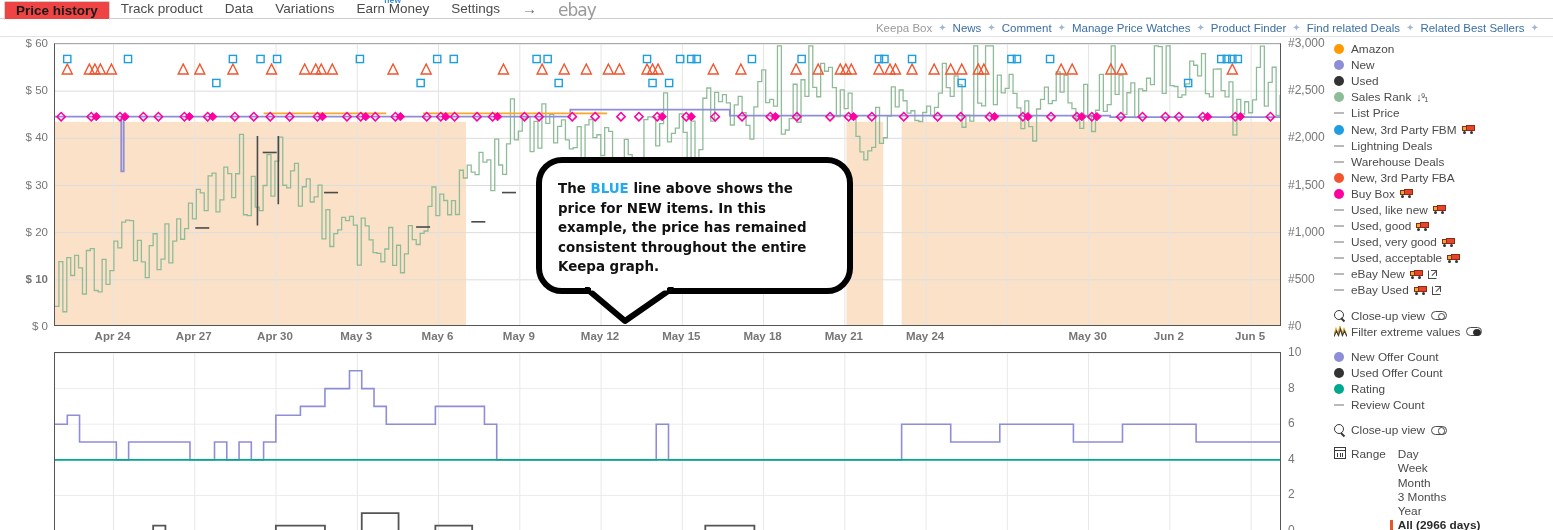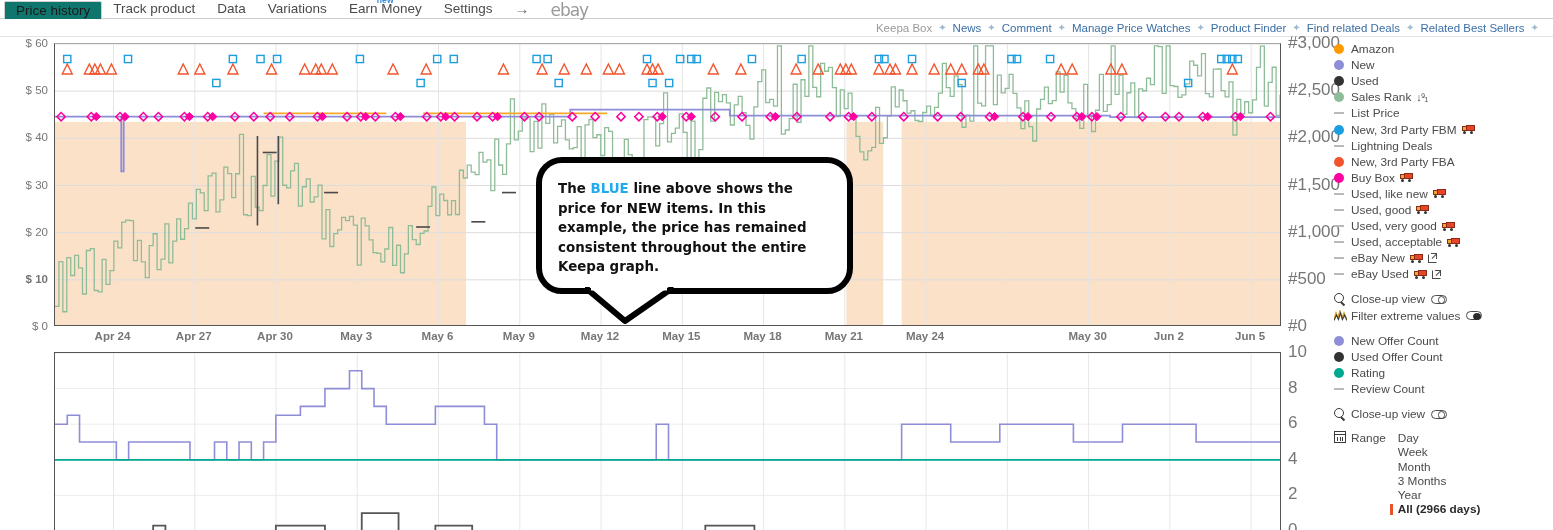--- a/index.html
+++ b/index.html
@@ -18,23 +18,23 @@
     border-bottom: 1px solid #cfcfcf;
   }
   .tabs { display: flex; align-items: flex-end; height: 19px; padding-left: 4px; }
   .tab {
     position: relative;
     font-size: 13.5px; color: #4a4a4a;
     padding: 0 11px; line-height: 18px; height: 19px;
     white-space: nowrap; cursor: pointer;
   }
   .tab.active {
-    color: #1a1a1a; font-weight: normal;
+    color: #1a1a1a; font-weight: bold;
     border: 1px solid #cfcfcf; border-bottom: 1px solid #ffffff;
-    background: #0f766e; border-radius: 2px 2px 0 0;
+    background: #ef4444; border-radius: 2px 2px 0 0;
     margin-bottom: -1px;
   }
   .tab .newbadge {
     position: absolute; top: -9px; left: 50%; transform: translateX(-50%);
     font-size: 8.5px; color: #3a8ad8; font-weight: bold; letter-spacing: .2px;
   }
   .tab .arrowglyph { color: #6b6b6b; font-size: 15px; }
   .ebaylogo {
     font-size: 17px; color: #9a9a9a; letter-spacing: -1px;
     font-family: "DejaVu Sans", sans-serif; padding: 0 10px; line-height: 18px;
@@ -58,21 +58,21 @@
     border-top: 1px solid #aaa; border-bottom: 1.5px solid #555;
     background: #fff; overflow: hidden;
   }
   .axis-y-left { position: absolute; left: 0px; top: 43px; width: 52px; height: 283px; }
   .axis-y-right { position: absolute; left: 1283px; top: 43px; width: 62px; height: 283px; }
   .ytick {
     position: absolute; right: 4px; font-size: 11.5px; color: #767676;
     transform: translateY(-50%); white-space: nowrap;
   }
   .ytick-r {
-    position: absolute; left: 5px; font-size: 17px; color: #767676;
+    position: absolute; left: 5px; font-size: 12px; color: #767676;
     transform: translateY(-50%); white-space: nowrap;
   }
   .axis-x { position: absolute; left: 54px; top: 328px; width: 1227px; height: 20px; font-weight: bold; }
   .xtick {
     position: absolute; font-size: 11.5px; color: #767676;
     transform: translateX(-50%); white-space: nowrap; top: 2px;
   }
 
   
   .botchart {
@@ -551,20 +551,24 @@
             <i class="cab"></i>
             <i class="w1"></i>
             <i class="w2"></i>
           </span>
         </div>
         <div class="leg-row">
           <span class="dash"></span>
           <span class="leg-lbl">Lightning Deals</span>
         </div>
         <div class="leg-row">
+          <span class="dash"></span>
+          <span class="leg-lbl">Warehouse Deals</span>
+        </div>
+        <div class="leg-row">
           <span class="dot" style="background: rgb(242, 84, 45);"></span>
           <span class="leg-lbl">New, 3rd Party FBA</span>
         </div>
         <div class="leg-row">
           <span class="dot" style="background: rgb(255, 0, 160);"></span>
           <span class="leg-lbl">Buy Box</span>
           <span class="truck">
             <i class="body"></i>
             <i class="cab"></i>
             <i class="w1"></i>

